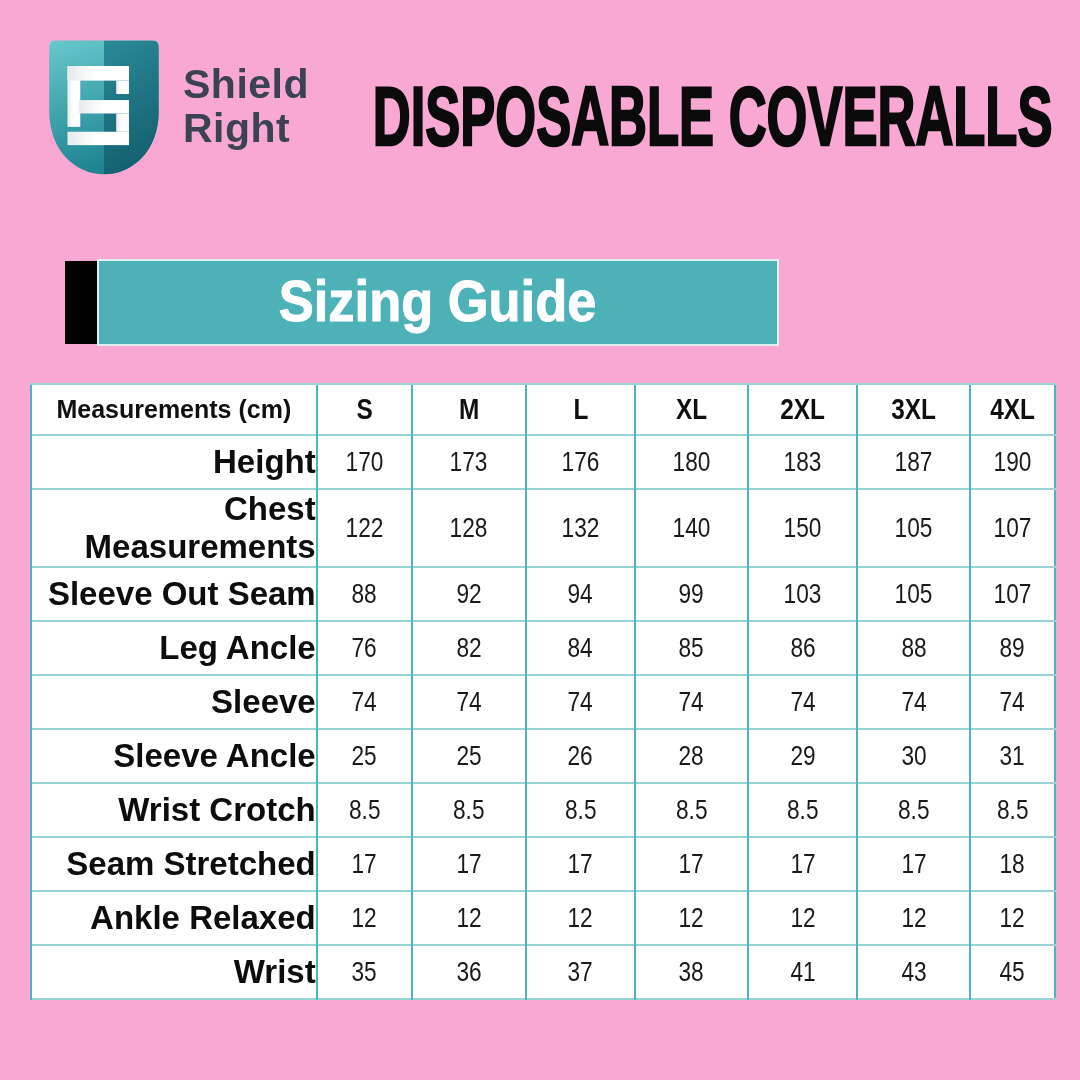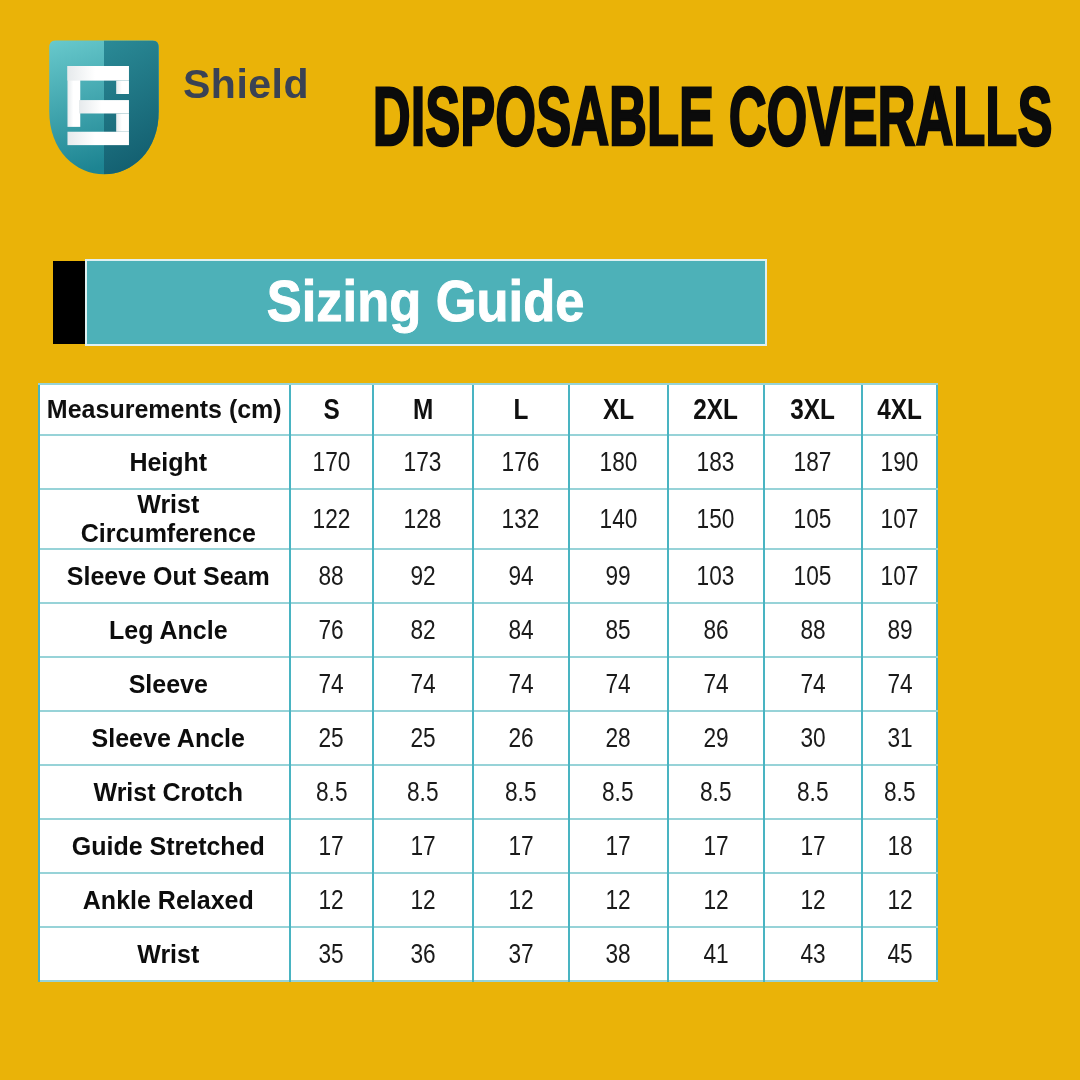--- a/index.html
+++ b/index.html
@@ -1,47 +1,47 @@
 <!DOCTYPE html>
 <html><head>
 <meta charset="utf-8">
 <style>
   html,body{margin:0;padding:0;background:#fff;}
-  .page{position:relative;width:1080px;height:1080px;background:#eab308;overflow:hidden;
+  .page{position:relative;width:1080px;height:1080px;background:#f9a8d4;overflow:hidden;
         font-family:"Liberation Sans",sans-serif;color:#111;}
 
   
   .logo-shield{position:absolute;left:43px;top:38px;width:122px;height:140px;}
   .logo-text{position:absolute;left:183px;top:62px;font-weight:bold;font-size:41px;
              line-height:44px;color:#3a4254;letter-spacing:.5px;}
   .doc-title{position:absolute;top:70px;right:28px;font-weight:bold;font-size:84px;
              line-height:92px;color:#0b0b0b;white-space:nowrap;}
   .doc-title .squeeze{display:inline-block;transform:scaleX(.625);transform-origin:right center;
              -webkit-text-stroke:2.5px #0b0b0b;}
 
   
-  .banner{position:absolute;left:12px;top:261px;height:83px;display:flex;padding-left:41px;}
+  .banner{position:absolute;left:24px;top:261px;height:83px;display:flex;padding-left:41px;}
   .banner-accent{width:34px;height:83px;background:#000;}
   .banner-bar{width:678px;height:83px;background:#4db1b8;display:flex;align-items:center;
               justify-content:center;box-shadow:0 0 0 2px #dff0f1;}
   .banner-label{color:#fff;font-weight:bold;font-size:57px;display:inline-block;
               transform:scaleX(.92);-webkit-text-stroke:1px #fff;padding-bottom:4px;}
 
   
-  .size-table{position:absolute;left:30px;top:383px;width:900px;border-collapse:collapse;
-              table-layout:fixed;background:#fff;margin-left:8px;}
+  .size-table{position:absolute;left:30px;top:383px;width:1026px;border-collapse:collapse;
+              table-layout:fixed;background:#fff;}
   .size-table th,.size-table td{border-left:2px solid #49b4c2;border-top:2px solid #97d3d8;
               padding:0;vertical-align:middle;}
   .size-table tr>*:first-child{border-left:2px solid #49b4c2;}
   .size-table{border:2px solid #49b4c2;border-top:2px solid #97d3d8;border-bottom:2px solid #97d3d8;}
   .size-table thead tr{height:51px;}
   .size-table tbody tr{height:54px;}
   .size-table thead th{font-weight:bold;font-size:29px;text-align:center;color:#101010;}
   .size-table thead th.measure-head{font-size:25px;}
-  .size-table td.row-label{font-weight:bold;font-size:25px;text-align:center;padding-left:8px;
+  .size-table td.row-label{font-weight:bold;font-size:33px;text-align:right;padding-left:8px;
               color:#0d0d0d;}
   .size-table td.cell-val{font-size:27px;text-align:center;color:#1a1a1a;}
   .cond{display:inline-block;transform:scaleX(.84);transform-origin:center;}
 </style>
 </head>
 <body>
 
 <div class="page">
 
   <svg class="logo-shield" viewBox="0 0 100 115" aria-hidden="true">
@@ -72,20 +72,21 @@
         <rect x="60" y="35" width="10.5" height="11"></rect>
         <rect x="29.5" y="51" width="41" height="11"></rect>
         <rect x="60" y="62" width="10.5" height="15"></rect>
         <rect x="20" y="77" width="50.5" height="11"></rect>
       </g>
     </g>
   </svg>
 
   <div class="logo-text">
     <div>Shield</div>
+    <div>Right</div>
   </div>
 
   <div class="doc-title">
     <span class="squeeze">DISPOSABLE COVERALLS</span>
   </div>
 
   <div class="banner">
     <div class="banner-accent"></div>
     <div class="banner-bar">
       <span class="banner-label">Sizing Guide</span>
@@ -120,21 +121,21 @@
           <td class="row-label">Height</td>
           <td class="cell-val"><span class="cond">170</span></td>
           <td class="cell-val"><span class="cond">173</span></td>
           <td class="cell-val"><span class="cond">176</span></td>
           <td class="cell-val"><span class="cond">180</span></td>
           <td class="cell-val"><span class="cond">183</span></td>
           <td class="cell-val"><span class="cond">187</span></td>
           <td class="cell-val"><span class="cond">190</span></td>
         </tr>
         <tr>
-          <td class="row-label">Wrist Circumference</td>
+          <td class="row-label">Chest Measurements</td>
           <td class="cell-val"><span class="cond">122</span></td>
           <td class="cell-val"><span class="cond">128</span></td>
           <td class="cell-val"><span class="cond">132</span></td>
           <td class="cell-val"><span class="cond">140</span></td>
           <td class="cell-val"><span class="cond">150</span></td>
           <td class="cell-val"><span class="cond">105</span></td>
           <td class="cell-val"><span class="cond">107</span></td>
         </tr>
         <tr>
           <td class="row-label">Sleeve Out Seam</td>
@@ -180,21 +181,21 @@
           <td class="row-label">Wrist Crotch</td>
           <td class="cell-val"><span class="cond">8.5</span></td>
           <td class="cell-val"><span class="cond">8.5</span></td>
           <td class="cell-val"><span class="cond">8.5</span></td>
           <td class="cell-val"><span class="cond">8.5</span></td>
           <td class="cell-val"><span class="cond">8.5</span></td>
           <td class="cell-val"><span class="cond">8.5</span></td>
           <td class="cell-val"><span class="cond">8.5</span></td>
         </tr>
         <tr>
-          <td class="row-label">Guide Stretched</td>
+          <td class="row-label">Seam Stretched</td>
           <td class="cell-val"><span class="cond">17</span></td>
           <td class="cell-val"><span class="cond">17</span></td>
           <td class="cell-val"><span class="cond">17</span></td>
           <td class="cell-val"><span class="cond">17</span></td>
           <td class="cell-val"><span class="cond">17</span></td>
           <td class="cell-val"><span class="cond">17</span></td>
           <td class="cell-val"><span class="cond">18</span></td>
         </tr>
         <tr>
           <td class="row-label">Ankle Relaxed</td>

